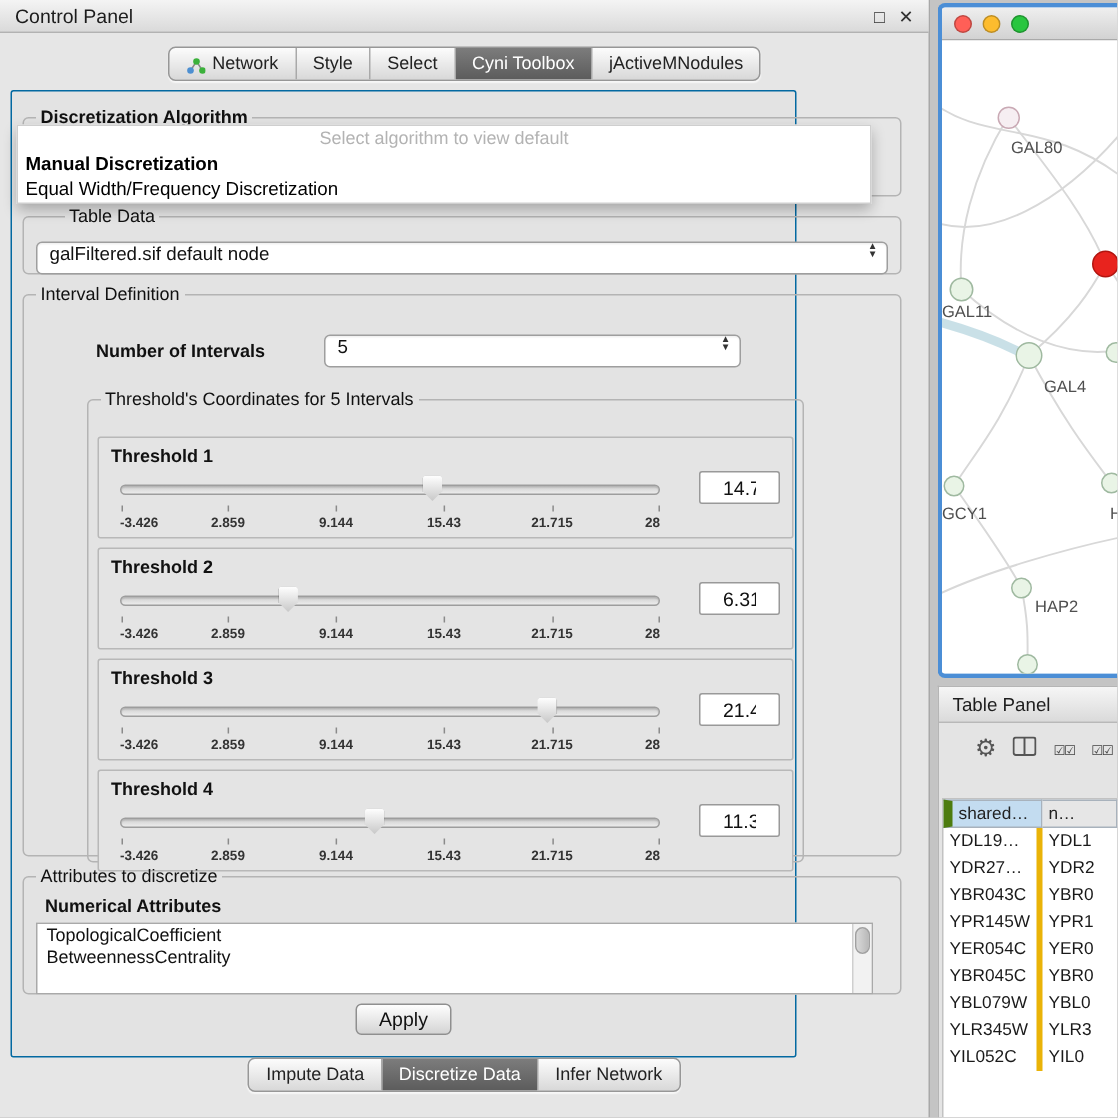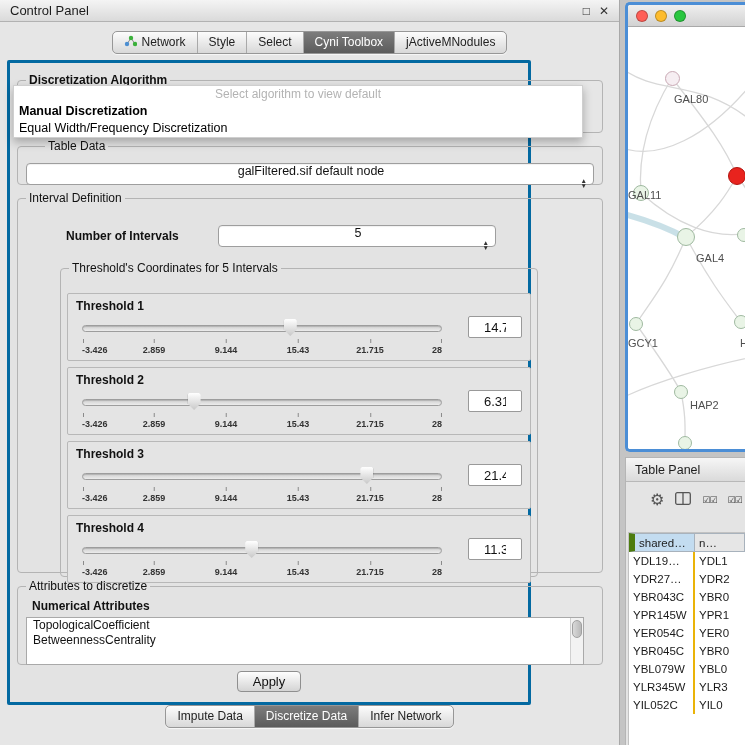--- a/index.html
+++ b/index.html
@@ -17,27 +17,27 @@
   .cp-win-icons { margin-left:auto; display:flex; gap:9px; font-size:12px; color:#333; }
   .cp-win-icons span { cursor:default; font-weight:bold; }
 
   .tabbar { position:absolute; left:0; width:100%; display:flex; justify-content:center; }
   .tabbar.top { top:31px; }
   .tabbar.bottom { top:705px; }
   .capsule { display:flex; border:1px solid #979797; border-radius:5px; overflow:hidden;
         background:linear-gradient(#fcfcfc,#d8d8d8); font-size:12px; color:#222;
         box-shadow:0 1px 1px rgba(255,255,255,0.7); }
   .tab { padding:3px 11px; border-right:1px solid #a9a9a9; display:flex;
-        align-items:flex-start; gap:5px; line-height:15px; cursor:default; }
+        align-items:flex-end; gap:5px; line-height:15px; cursor:default; }
   .tab:last-child { border-right:none; }
   .tab.selected { background:linear-gradient(#7c7c7c,#5c5c5c); color:#fff; }
   .net-ico { display:inline-block; width:13px; height:12px; }
 
   .content { position:absolute; left:7px; top:60px; width:524px; height:645px;
-        border:3px solid #0369a1; background:#e3e3e3; border-radius:2px; }
+        border:1px solid #0369a1; background:#e3e3e3; border-radius:2px; }
 
   fieldset.grp { position:absolute; border:1px solid #b4b4b4; border-radius:4px; }
   fieldset.grp legend { margin-left:8px; padding:0 3px; font-size:12px; color:#111; }
   legend.bold { font-weight:bold; }
   legend.green { color:#2e8b2e; }
   legend.blue { color:#2727cc; }
 
   .grp-algo { left:7px; top:10px; width:586px; height:60px; }
   .grp-tdata { left:7px; top:76px; width:586px; height:46px;padding-left:19px; }
   .grp-interval { left:7px; top:128px; width:586px; height:382px; }
@@ -48,22 +48,22 @@
   .popup { position:absolute; left:3px; top:22px; width:570px; z-index:30;
         background:#fff; border:1px solid #cfcfcf;
         box-shadow:0 4px 9px rgba(0,0,0,0.28); }
   .popup .ph { height:17px; line-height:17px; text-align:center; color:#b3b3b3;
         font-size:12px; }
   .popup .opt { height:17px; line-height:17px; font-size:12.5px; color:#000;
         padding-left:5px; cursor:default; }
   .popup .opt.bold { font-weight:bold; }
 
   .combo { position:absolute; height:22px; background:#fff; border:1px solid #9e9e9e;
-        border-radius:4px; display:flex; align-items:center; padding:0 6px 0 8px;
-        font-size:12.5px; color:#111; box-shadow:inset 0 1px 1px rgba(0,0,0,0.06);flex-direction:column; }
+        border-radius:4px; display:flex; padding:0 6px 0 8px;
+        font-size:12.5px; color:#111; box-shadow:inset 0 1px 1px rgba(0,0,0,0.06); }
   .stepper { margin-left:auto; display:flex; flex-direction:column; align-items:center;
         font-size:6.5px; line-height:5px; color:#333; }
   .stepper i { font-style:normal; }
   .combo-tdata { left:8px; right:8px; top:10px; }
   .num-label { position:absolute; left:48px; top:24px; font-size:12px; font-weight:bold; color:#111; }
   .combo-num { left:200px; top:20px; width:278px; }
 
   .threshold { position:absolute; left:6px; right:6px; height:68px;
         border:1px solid #b8b8b8; border-radius:2px; background:#e4e4e4; }
   .t-label { position:absolute; left:8px; top:5px; font-size:12px; font-weight:bold; color:#111; }
@@ -132,21 +132,21 @@
   .tp-table { position:absolute; left:2px; right:0; top:74px; bottom:0; background:#fff;
         border:1px solid #c2c2c2; border-right:none; border-bottom:none; }
   .tp-headrow { display:flex; height:19px; }
   .tp-hcell { font-size:11.5px; line-height:18px; padding-left:4px; color:#222;
         border:1px solid #a8b2bc; border-left:none; background:#e6e6e6; overflow:hidden; }
   .tp-hcell.c0 { width:66px; border-left:6px solid #4d7c0f; }
   .tp-hcell.c1 { flex:1; }
   .tp-row { display:flex; height:18px; }
   .tp-cell { font-size:11.5px; line-height:18px; padding-left:4px; color:#1a1a1a;
         white-space:nowrap; overflow:hidden; }
-  .tp-cell.c0 { width:66px; border-right:2px solid #eab308; }
+  .tp-cell.c0 { width:66px; border-right:4px solid #eab308; }
   .tp-cell.c1 { flex:1; }
 </style>
 </head>
 <body>
 
 <div id="root">
 
   <div class="cp">
     <div class="cp-titlebar">
       <span class="cp-title">Control Panel</span>
@@ -354,21 +354,21 @@
       <div class="node red" style="left: 100px; top: 140px; width: 18px; height: 18px; background: rgb(232, 35, 30);"></div>
       <div class="node" style="left:5px;top:158px;width:16px;height:16px"></div>
       <div class="node" style="left:49px;top:201px;width:18px;height:18px"></div>
       <div class="node" style="left:109px;top:201px;width:14px;height:14px"></div>
       <div class="node" style="left:1px;top:290px;width:14px;height:14px"></div>
       <div class="node" style="left:106px;top:288px;width:14px;height:14px"></div>
       <div class="node" style="left:46px;top:358px;width:14px;height:14px"></div>
       <div class="node" style="left:50px;top:409px;width:14px;height:14px"></div>
 
       <span class="nlabel" style="left:46px;top:66px">GAL80</span>
-      <span class="nlabel" style="left:0px;top:162px">GAL11</span>
+      <span class="nlabel" style="left:0px;top:175px">GAL11</span>
       <span class="nlabel" style="left:68px;top:225px">GAL4</span>
       <span class="nlabel" style="left:0px;top:310px">GCY1</span>
       <span class="nlabel" style="left:62px;top:372px">HAP2</span>
       <span class="nlabel" style="left:112px;top:310px">H</span>
     </div>
   </div>
 
   <div class="tpanel">
     <div class="tp-header">Table Panel</div>
     <div class="tp-toolbar">

